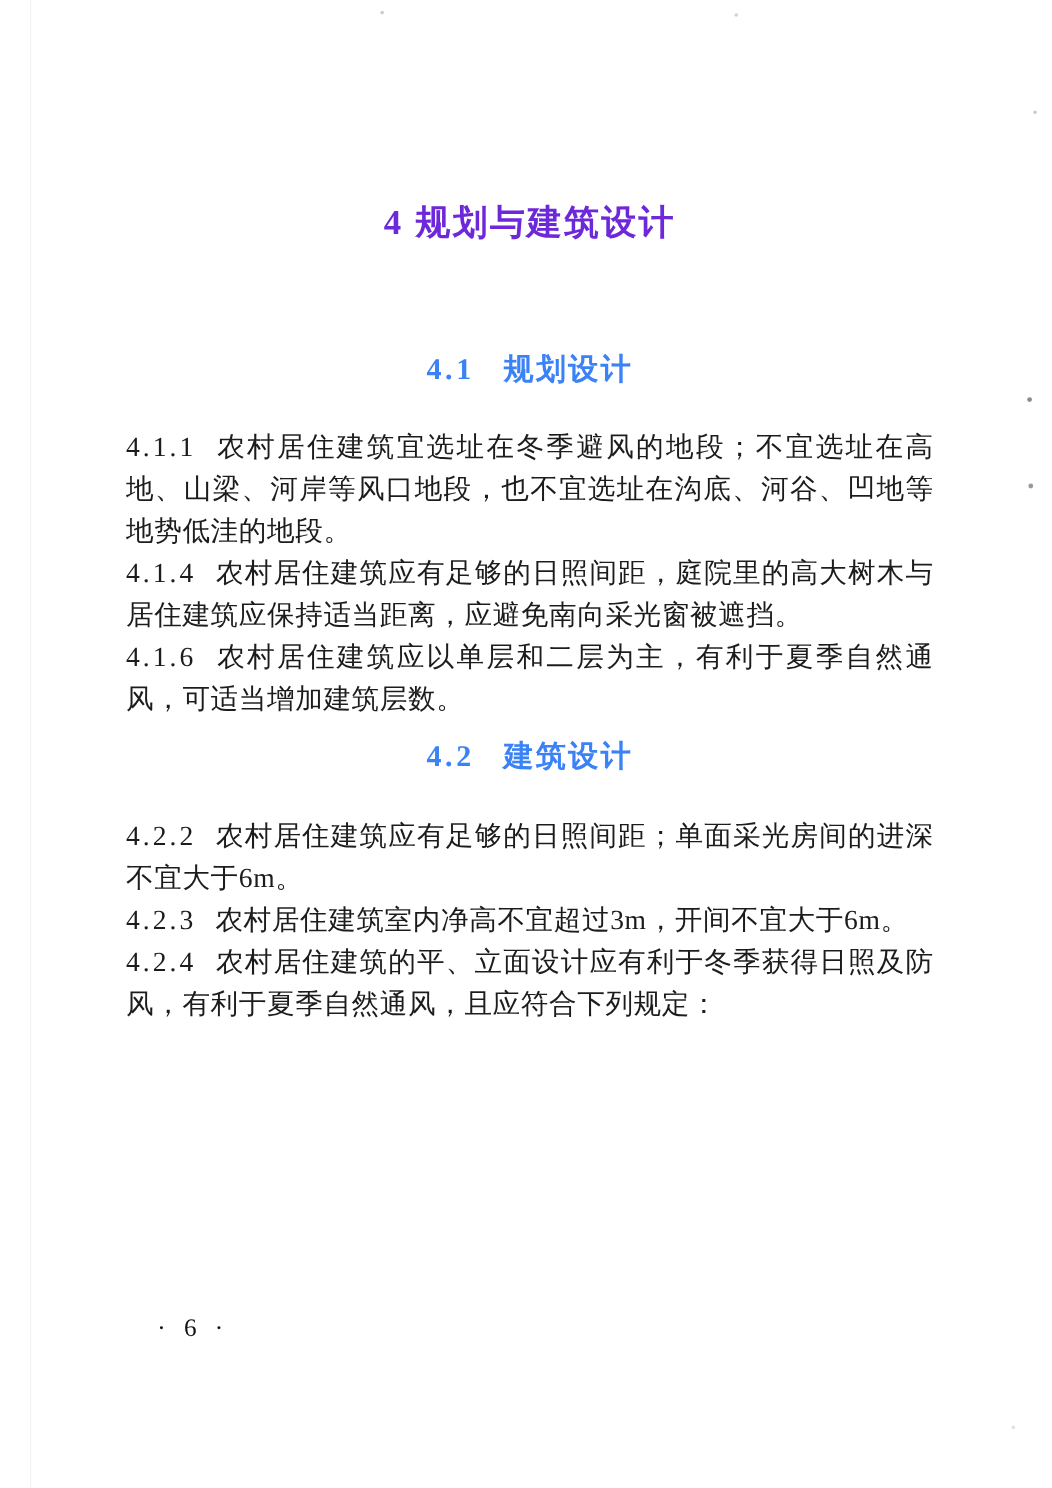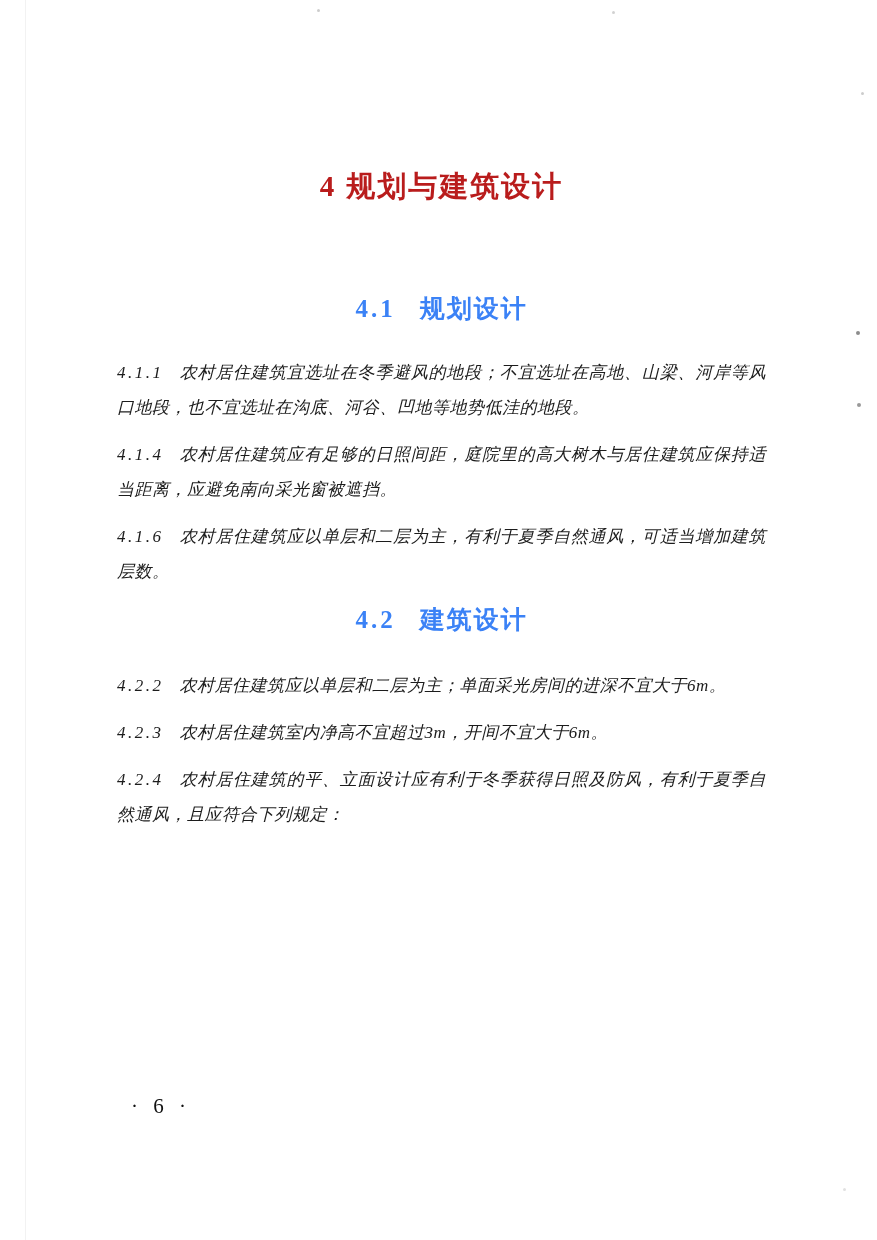--- a/index.html
+++ b/index.html
@@ -42,21 +42,21 @@
     top: 0;
     width: 673px;
   }
   .chapter-title {
     margin: 168px 0 0 0;
     text-align: center;
     font-family: "Liberation Sans", "DejaVu Sans", sans-serif;
     font-weight: bold;
     font-size: 29px;
     line-height: 36px;
-    color: #b91c1c;
+    color: #6d28d9;
     letter-spacing: 2px;
   }
   .chapter-title .num {
     font-family: "Liberation Serif", "DejaVu Serif", serif;
     margin-right: 12px;
     letter-spacing: 0;
   }
   .section-heading {
     text-align: center;
     font-family: "Liberation Sans", "DejaVu Sans", sans-serif;
@@ -70,27 +70,26 @@
   .section-heading .num {
     font-family: "Liberation Serif", "DejaVu Serif", serif;
     letter-spacing: 3px;
     margin-right: 24px;
   }
   .sec-heading-1 { margin-top: 88px; }
   .sec-heading-2 { margin-top: 14px; text-align: center; }
   .clauses { margin-top: 30px; }
   .clauses-2 { margin-top: 32px; }
   .clause {
-    margin: 12px;
-    font-size: 17px;
+    margin: 0;
+    font-size: 23px;
     line-height: 35px;
     text-align: justify;
     letter-spacing: 0.5px;
     color: #1c1c1c;
-    font-style: italic;
   }
   .clause .cnum {
     font-family: "Liberation Serif", "DejaVu Serif", serif;
     letter-spacing: 2.5px;
     margin-right: 16px;
     white-space: nowrap;
   }
   .footer-pagenum {
     position: absolute;
     left: 131px;
@@ -127,21 +126,21 @@
       <p class="clause"><span class="cnum">4.1.1</span><span>农村居住建筑宜选址在冬季避风的地段；不宜选址在高地、山梁、河岸等风口地段，也不宜选址在沟底、河谷、凹地等地势低洼的地段。</span></p>
       <p class="clause"><span class="cnum">4.1.4</span><span>农村居住建筑应有足够的日照间距，庭院里的高大树木与居住建筑应保持适当距离，应避免南向采光窗被遮挡。</span></p>
       <p class="clause"><span class="cnum">4.1.6</span><span>农村居住建筑应以单层和二层为主，有利于夏季自然通风，可适当增加建筑层数。</span></p>
     </div>
 
     <h2 class="section-heading sec-heading-2">
       <span class="num">4.2</span><span>建筑设计</span>
     </h2>
 
     <div class="clauses clauses-2">
-      <p class="clause"><span class="cnum">4.2.2</span><span>农村居住建筑应以单层和二层为主；单面采光房间的进深不宜大于6m。</span></p>
+      <p class="clause"><span class="cnum">4.2.2</span><span>农村居住建筑应有足够的日照间距；单面采光房间的进深不宜大于6m。</span></p>
       <p class="clause"><span class="cnum">4.2.3</span><span>农村居住建筑室内净高不宜超过3m，开间不宜大于6m。</span></p>
       <p class="clause"><span class="cnum">4.2.4</span><span>农村居住建筑的平、立面设计应有利于冬季获得日照及防风，有利于夏季自然通风，且应符合下列规定：</span></p>
     </div>
 
   </div>
 
   <div class="footer-pagenum">· 6 ·</div>
 
 </div>
 

